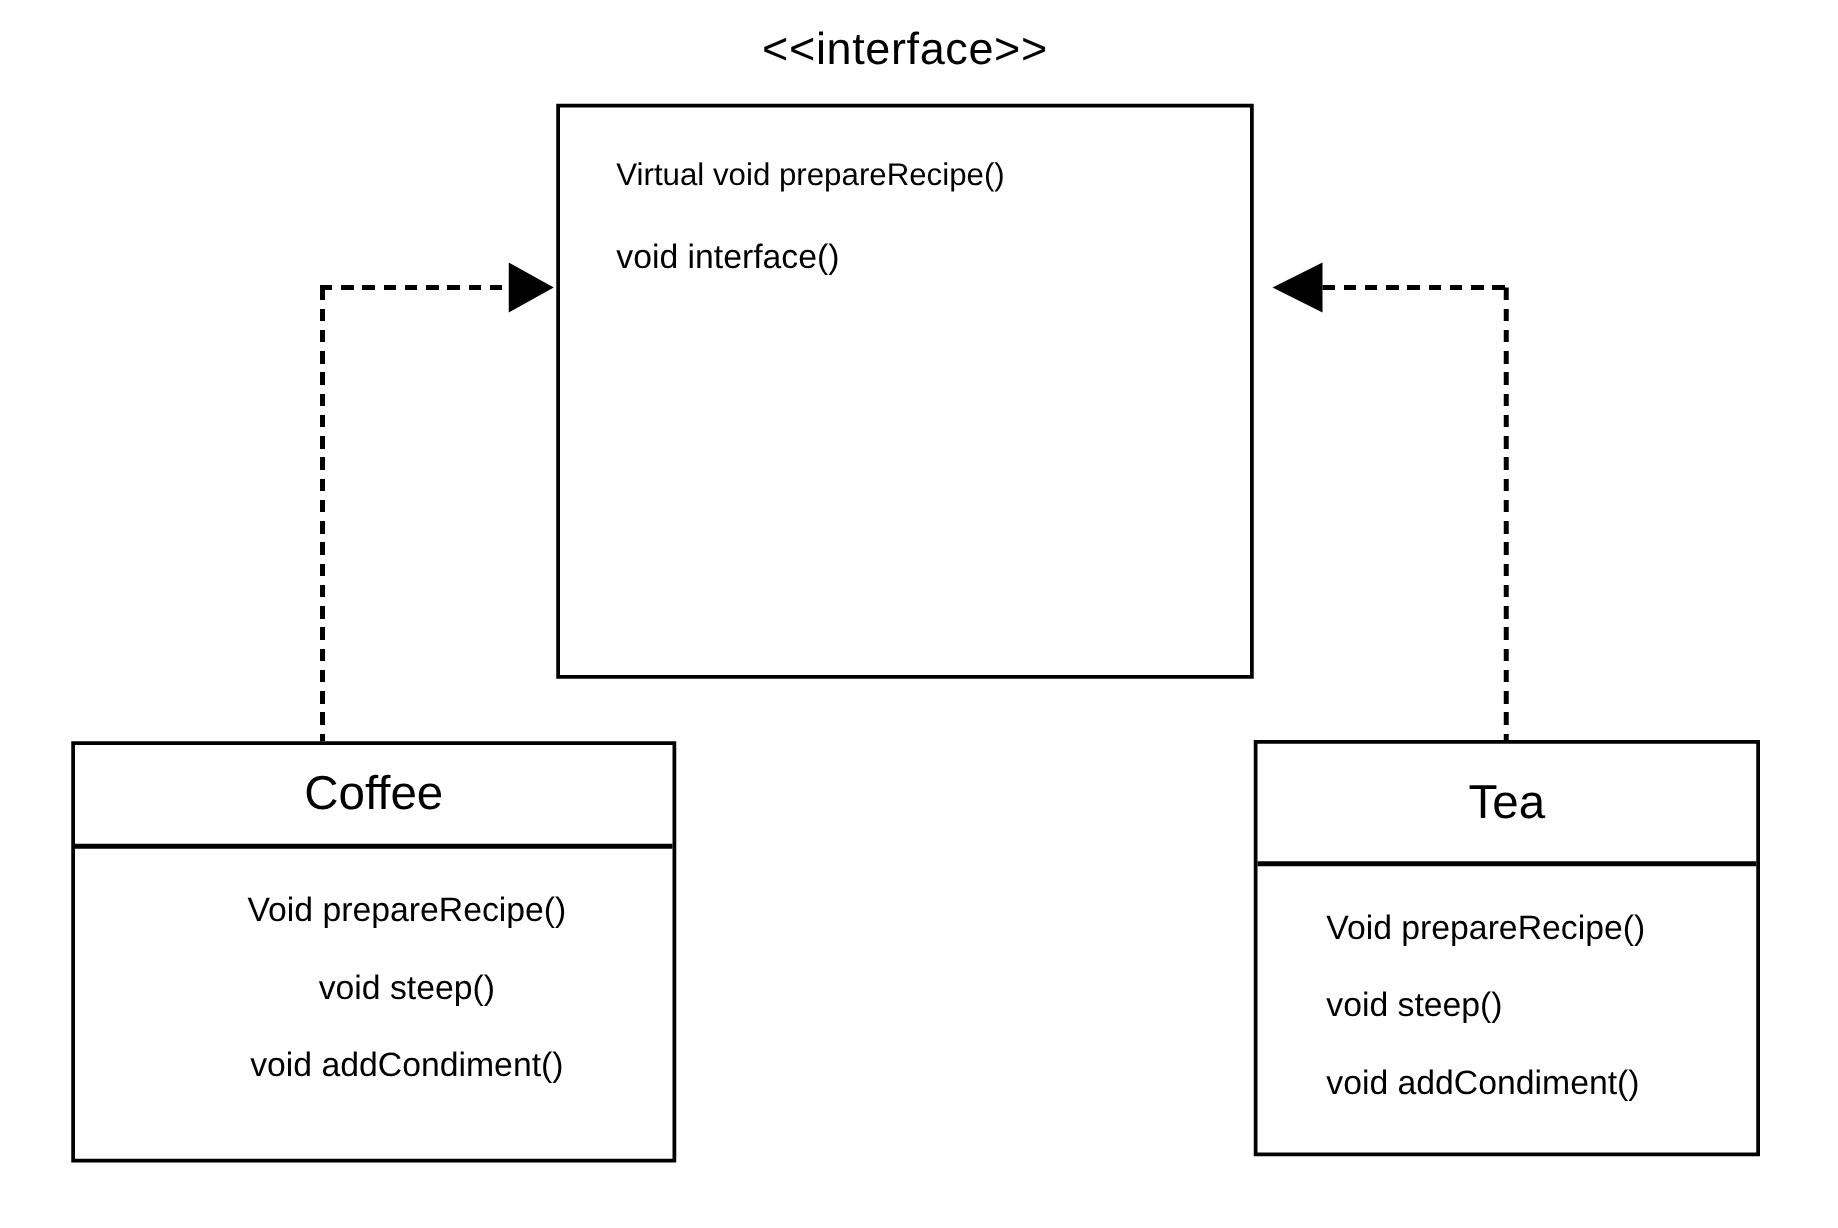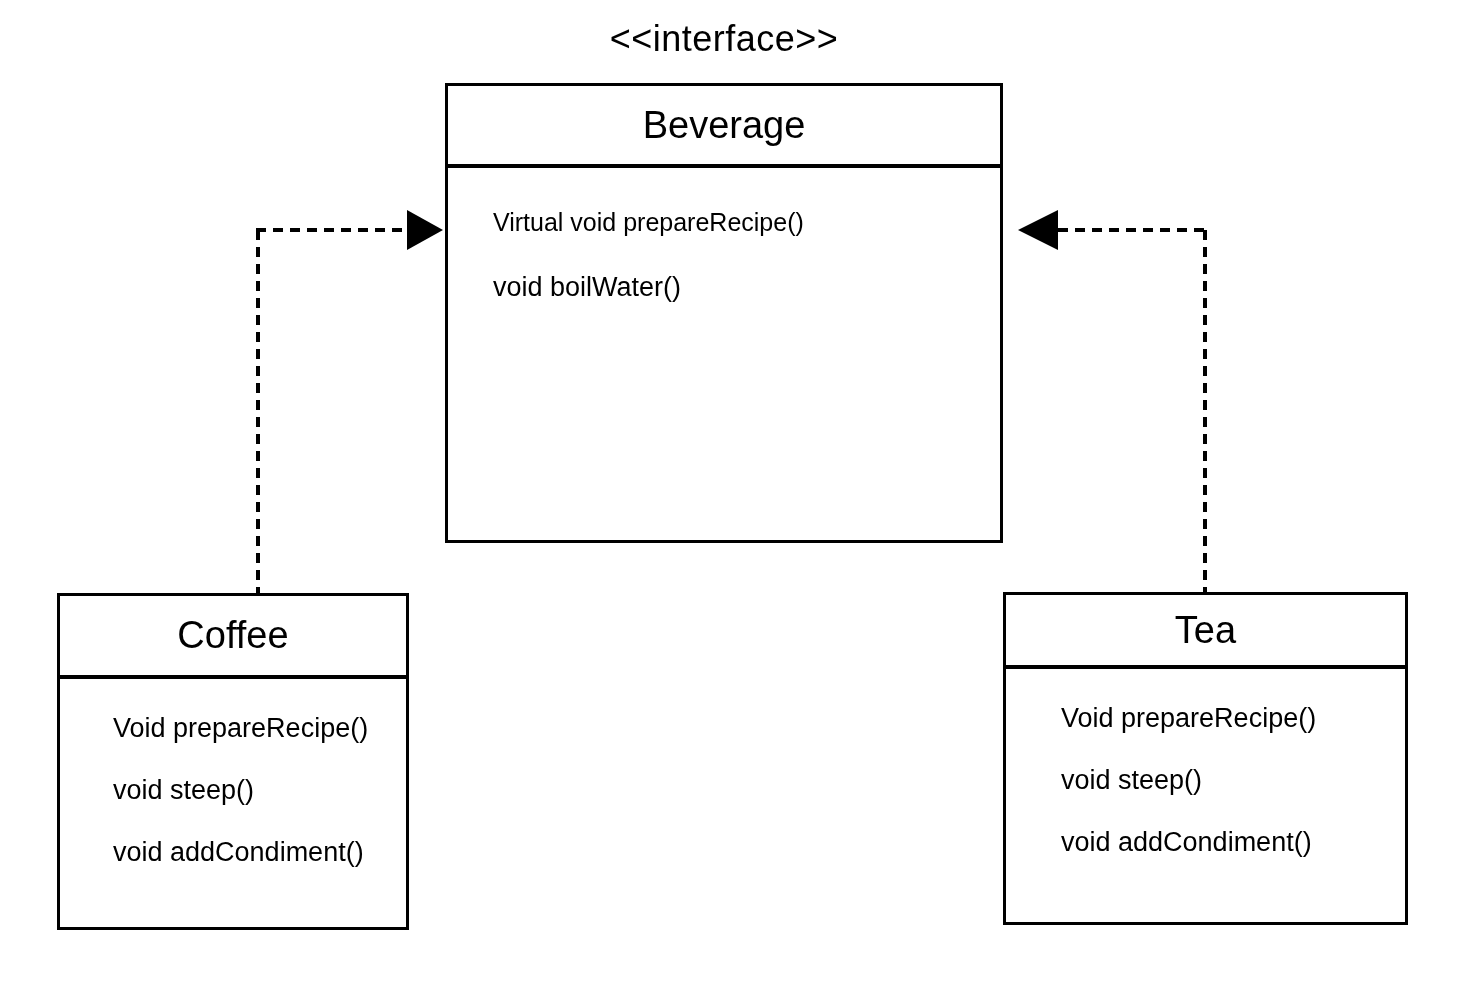--- a/index.html
+++ b/index.html
@@ -47,28 +47,28 @@
   }
 
   
   .box-beverage { left: 445px; top: 83px; width: 558px; height: 460px; }
   .box-beverage .class-title { height: 82px; }
   .box-beverage .methods { padding: 22px 0 0 45px; }
   .box-beverage .method { line-height: 65px; font-size: 27px; }
   .box-beverage .method.small { font-size: 25px; }
 
   
-  .box-coffee { left: 57px; top: 593px; width: 352px; height: 337px; }
+  .box-coffee { left: 57px; top: 593px; width: 484px; height: 337px; text-align: center; }
   .box-coffee .class-title { height: 83px; }
   .box-coffee .methods { padding: 18px 0 0 53px; }
   .box-coffee .method { line-height: 62px; font-size: 27px; }
 
   
   .box-tea { left: 1003px; top: 592px; width: 405px; height: 333px; }
-  .box-tea .class-title { height: 74px; }
+  .box-tea .class-title { height: 98px; }
   .box-tea .methods { padding: 18px 0 0 55px; }
   .box-tea .method { line-height: 62px; font-size: 27px; }
 
   
   .dash-h {
     position: absolute;
     height: 4px;
     background: repeating-linear-gradient(90deg, #000 0 10px, transparent 10px 17px);
   }
   .dash-v {
@@ -93,24 +93,23 @@
   }
 </style>
 </head>
 <body>
 
 <div class="canvas">
 
   <div class="stereotype">&lt;&lt;interface&gt;&gt;</div>
 
   <div class="class-box box-beverage">
-    <div class="class-title">Beverage</div>
     <div class="methods">
       <div class="method small">Virtual void prepareRecipe()</div>
-      <div class="method">void boilWater()</div>
+      <div class="method">void interface()</div>
     </div>
   </div>
 
   <div class="class-box box-coffee">
     <div class="class-title">Coffee</div>
     <div class="methods">
       <div class="method">Void prepareRecipe()</div>
       <div class="method">void steep()</div>
       <div class="method">void addCondiment()</div>
     </div>

